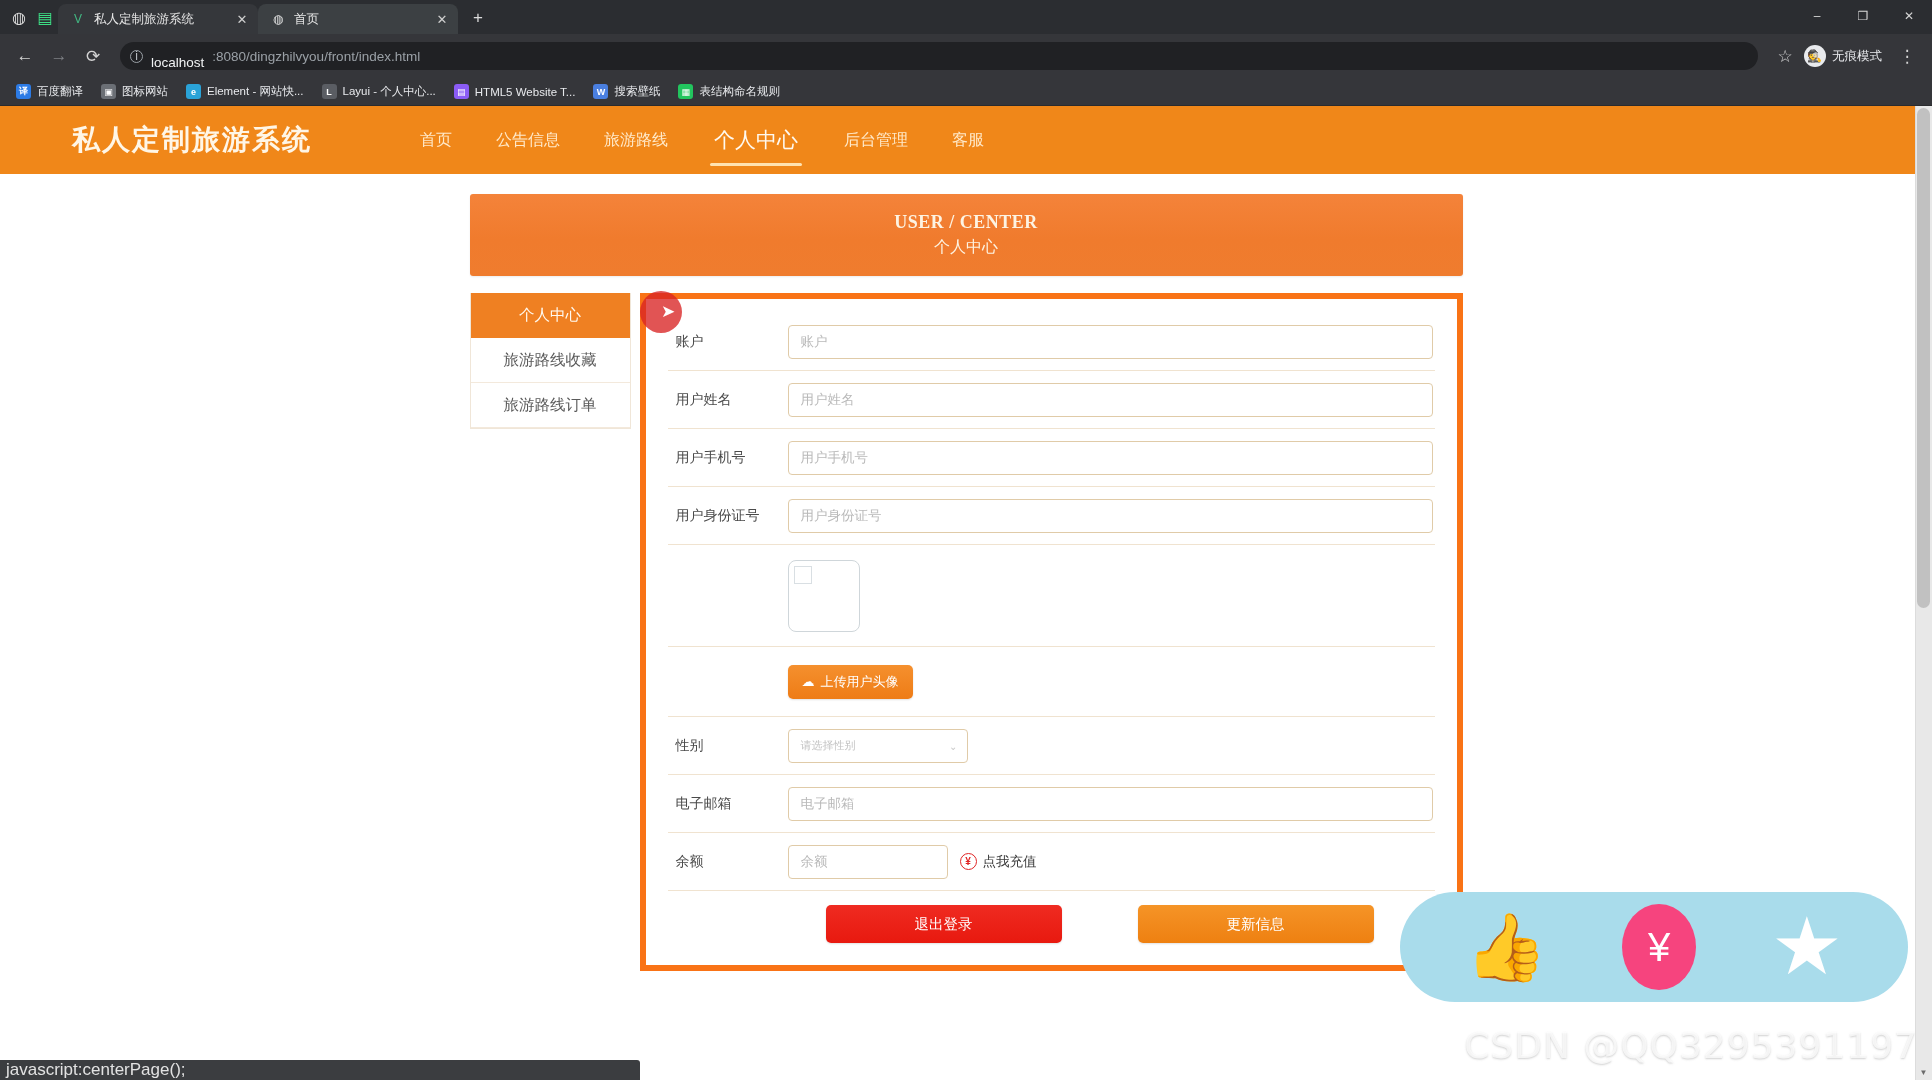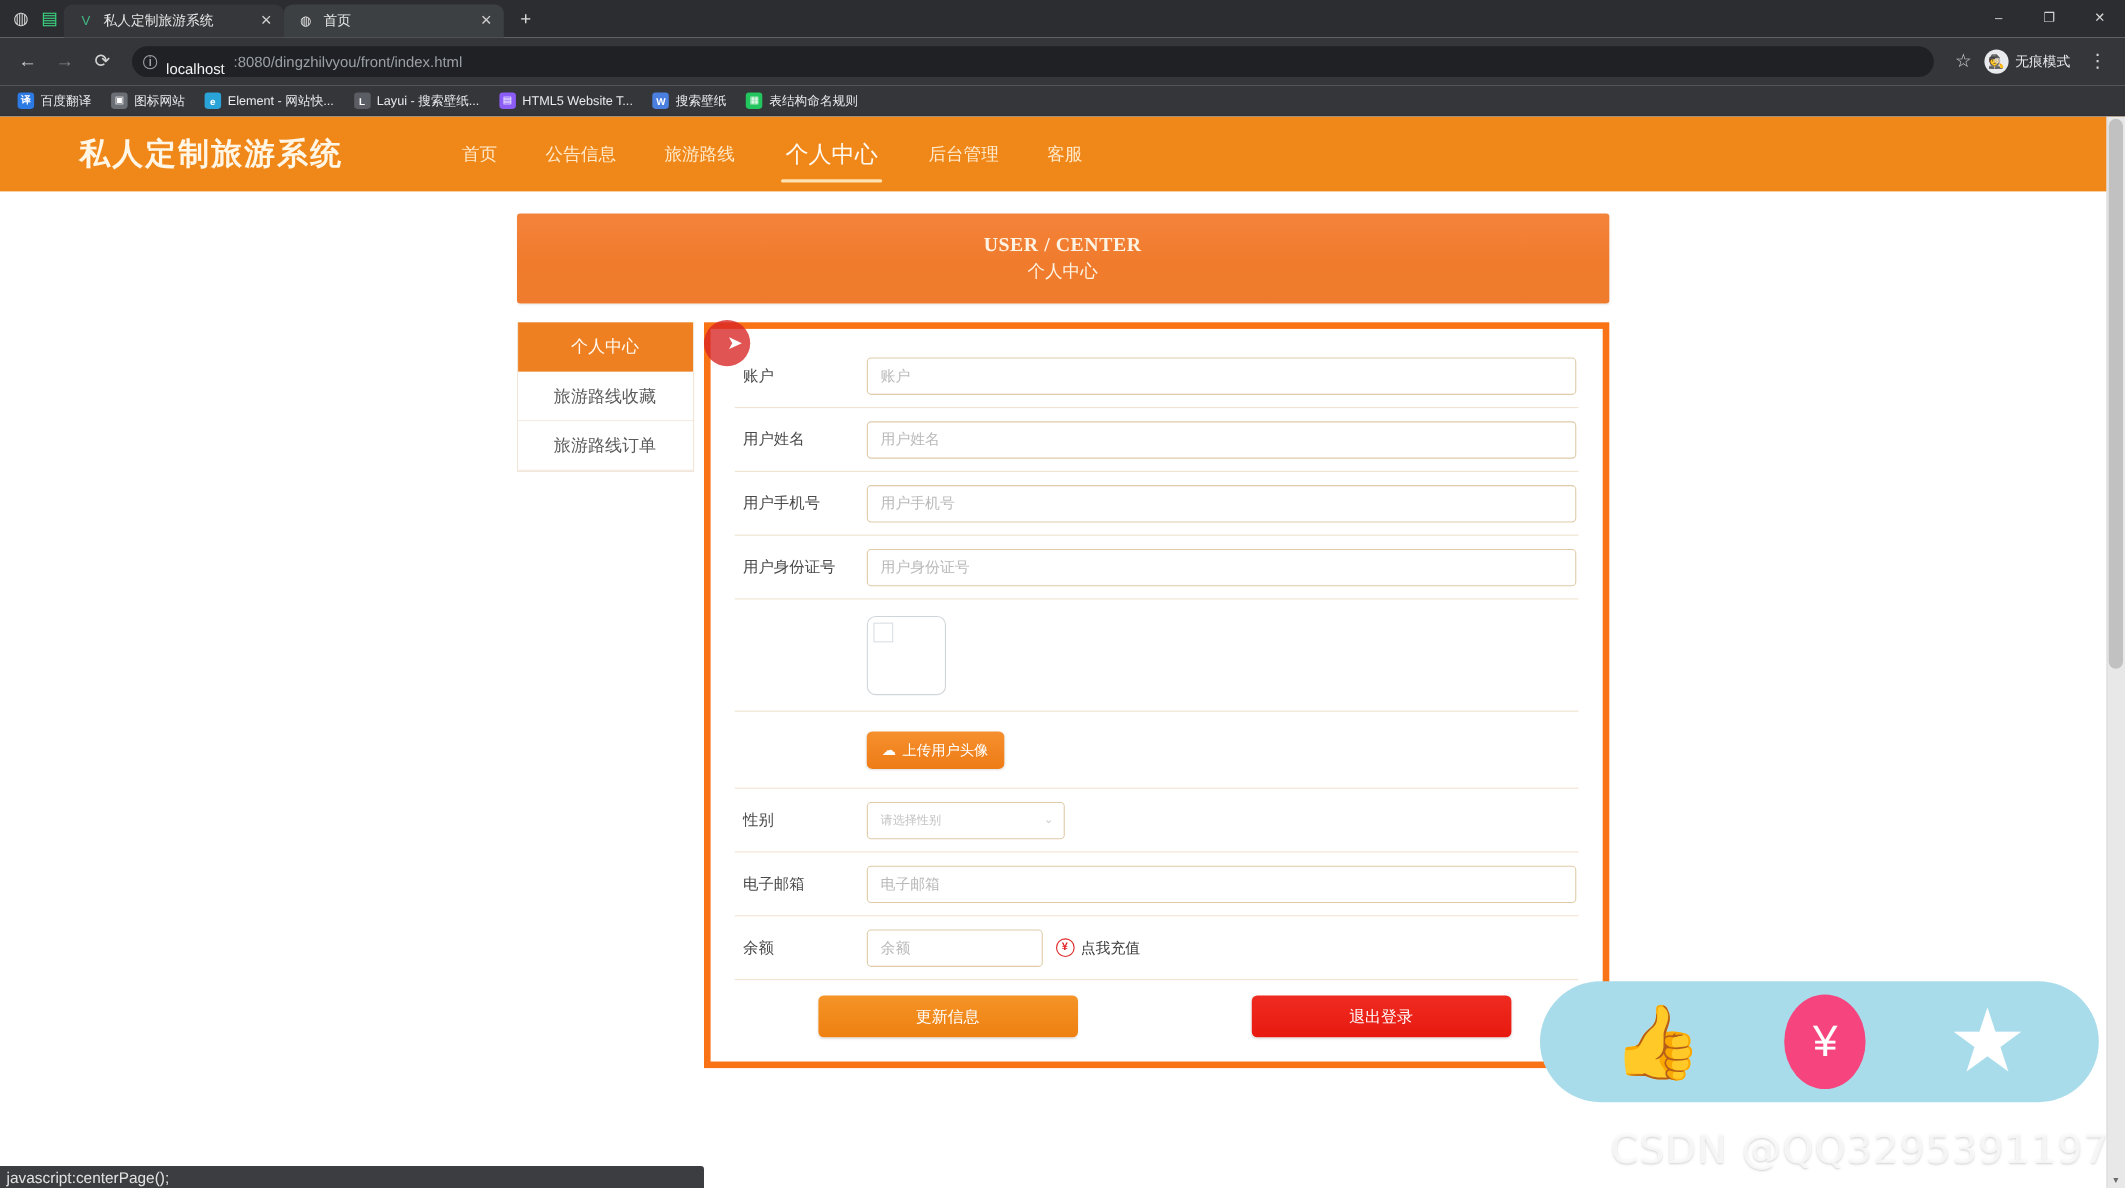--- a/index.html
+++ b/index.html
@@ -207,21 +207,21 @@
   }
   .cursor-arrow {
     position:absolute; left: 654px; top: 197px; width:0;height:0;
     border-left: 7px solid transparent; border-right: 7px solid transparent;
     border-top: 0; color:#fff; font-size: 17px; line-height:1;
   }
 
   
   .statusbar {
     position:absolute; left:0; bottom:0; height: 20px; min-width: 640px;
-    background: #3b3d40; color:#e2e2e2; font-size: 14px;
+    background: #3b3d40; color:#e2e2e2; font-size: 17px;
     display:flex; align-items:center; padding: 0 6px;
     border-top-right-radius: 3px;
   }
 </style>
 </head>
 <body>
 
 <div class="browser">
 
   <div class="tabstrip">
@@ -272,21 +272,21 @@
     <div class="bm">
       <span class="bm-ico" style="background:#6b6f75;">▣</span>
       <span>图标网站</span>
     </div>
     <div class="bm">
       <span class="bm-ico" style="background:#2aa3d8;">e</span>
       <span>Element - 网站快...</span>
     </div>
     <div class="bm">
       <span class="bm-ico" style="background:#5a5d63;">L</span>
-      <span>Layui - 搜索壁纸...</span>
+      <span>Layui - 个人中心...</span>
     </div>
     <div class="bm">
       <span class="bm-ico" style="background:#8b5cf6;">▤</span>
       <span>HTML5 Website T...</span>
     </div>
     <div class="bm">
       <span class="bm-ico" style="background:#4a7fe0;">W</span>
       <span>搜索壁纸</span>
     </div>
     <div class="bm">
@@ -394,22 +394,22 @@
             <div class="form-control">
               <input class="txt short" type="text" placeholder="余额" style="">
               <a class="recharge">
                 <span class="yen">¥</span>
                 <span>点我充值</span>
               </a>
             </div>
           </div>
 
           <div class="btn-row">
+            <button class="btn btn-logout">退出登录</button>
             <button class="btn btn-update">更新信息</button>
-            <button class="btn btn-logout">退出登录</button>
           </div>
 
         </div>
       </div>
     </div>
 
     <div class="cursor-blob"></div>
     <div class="cursor-arrow">➤</div>
 
     <div class="csdn-widget">

